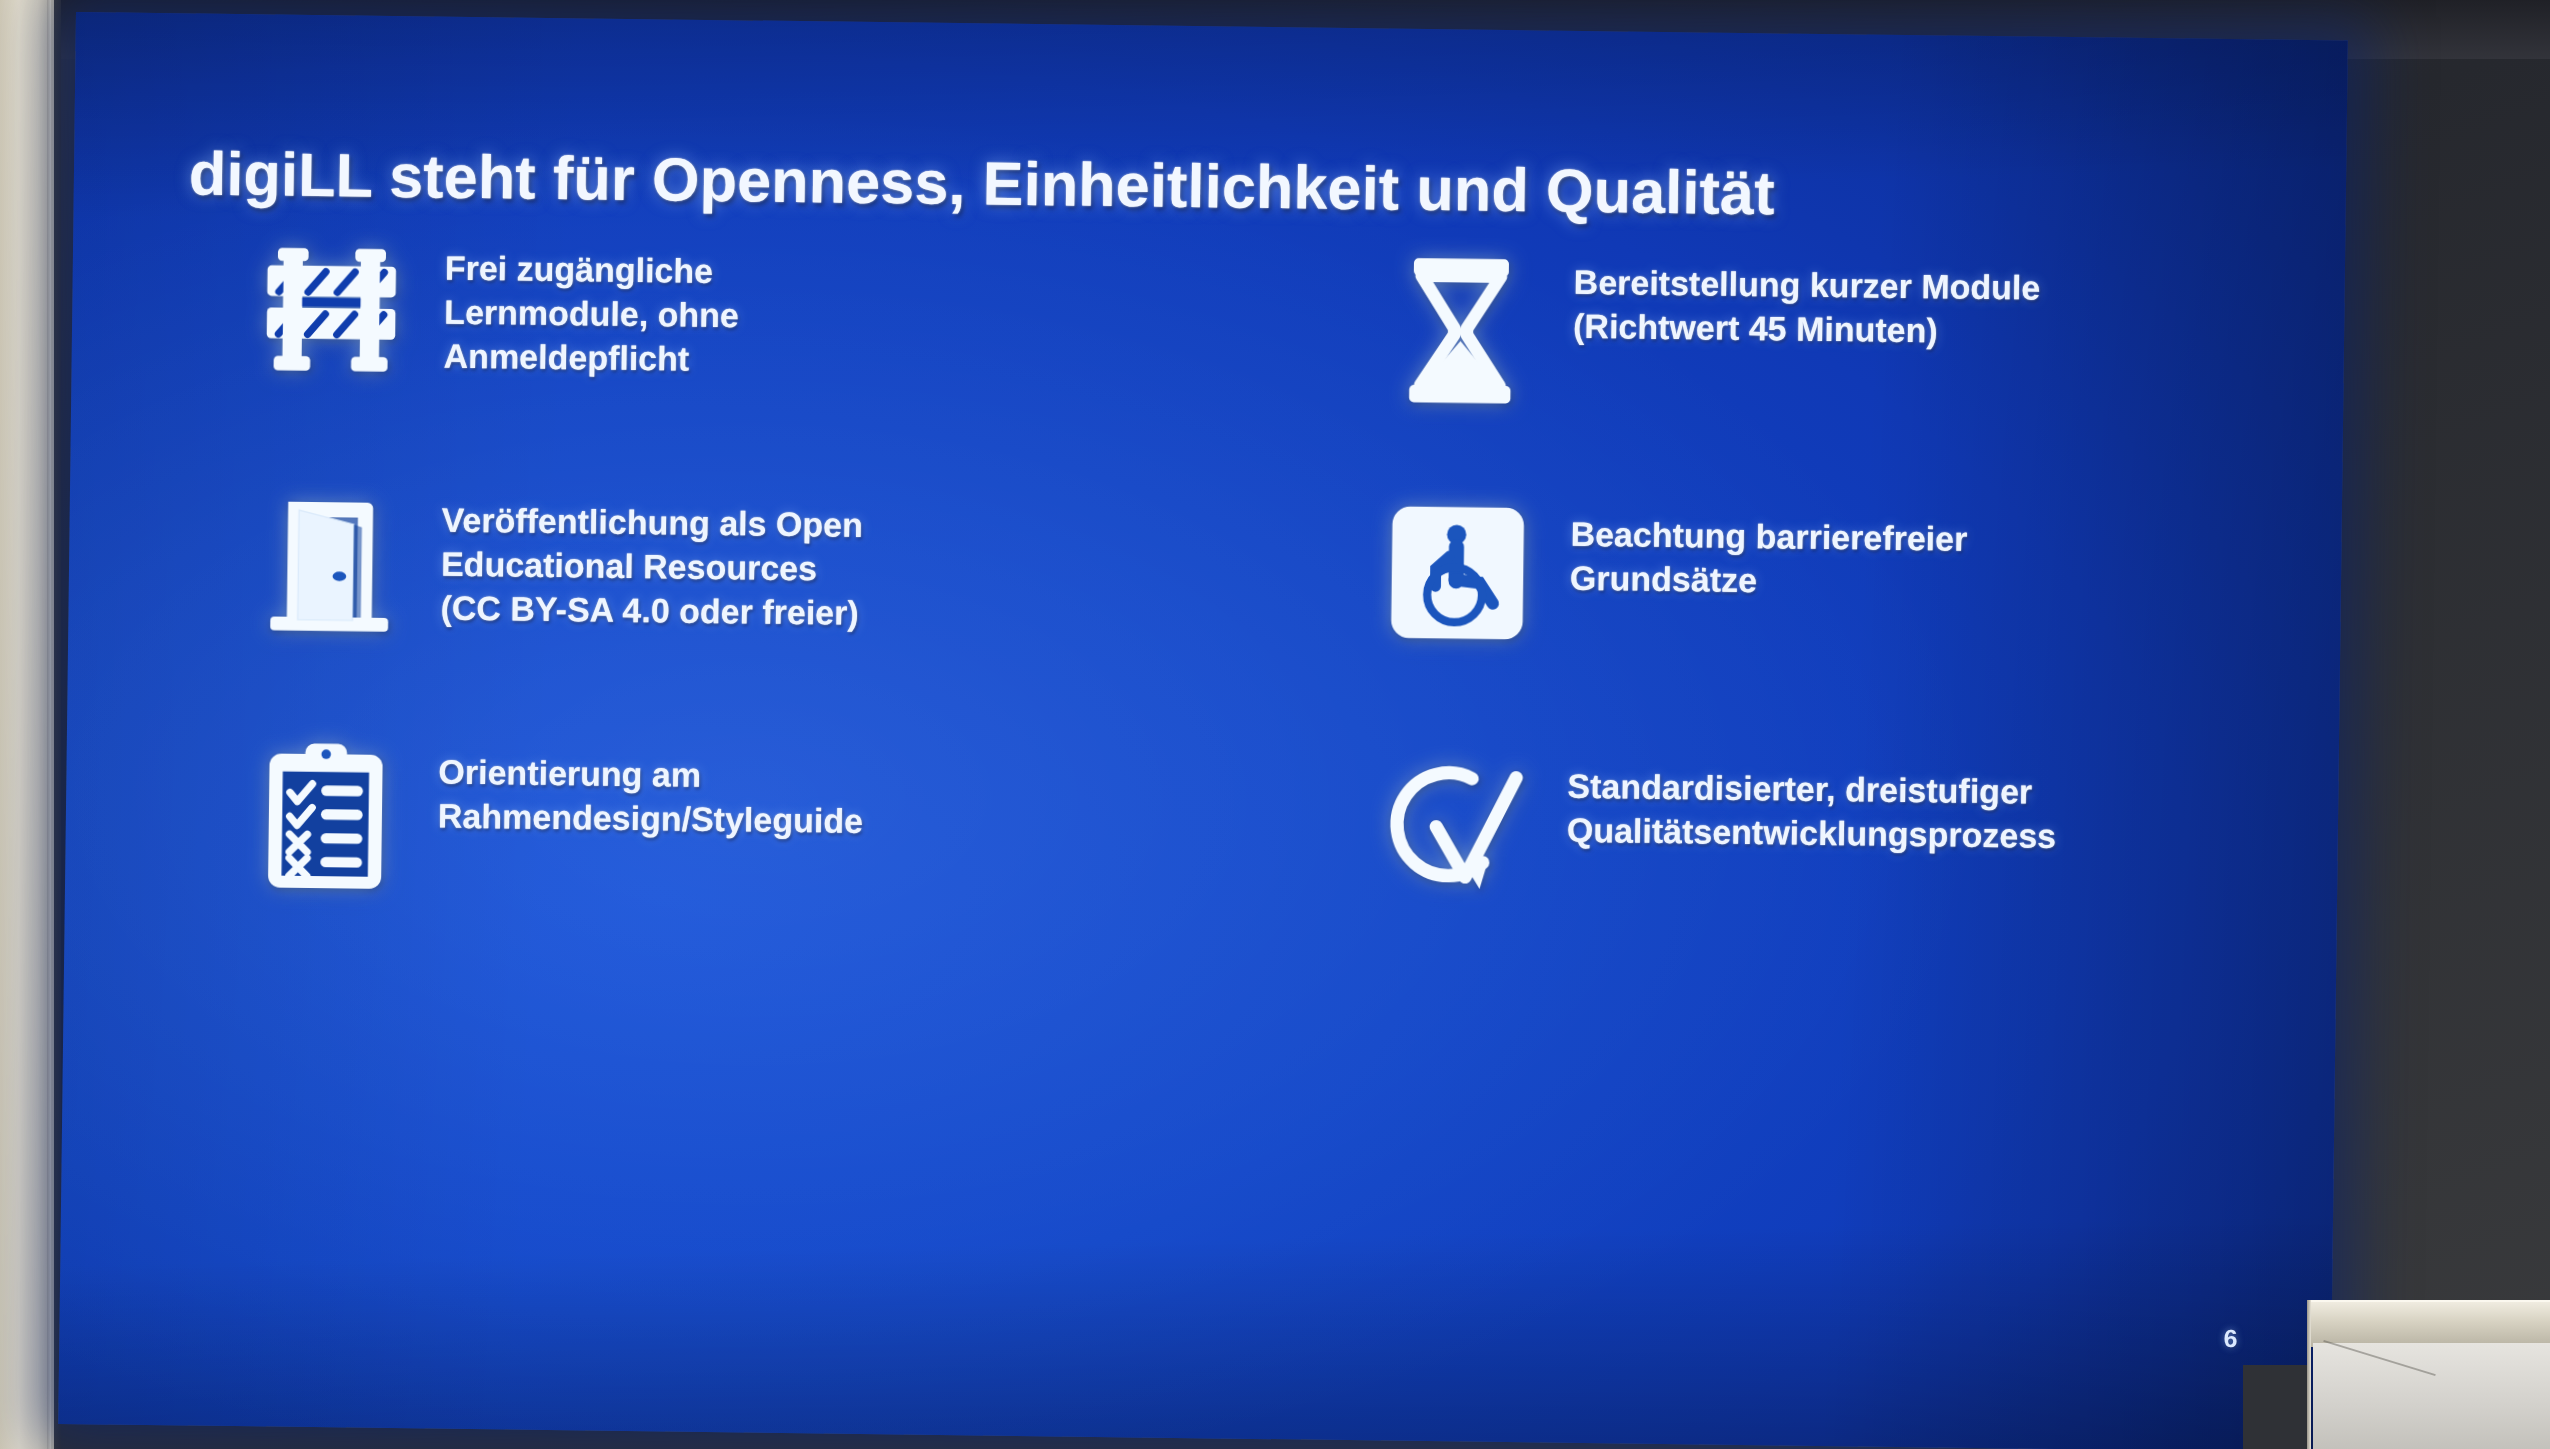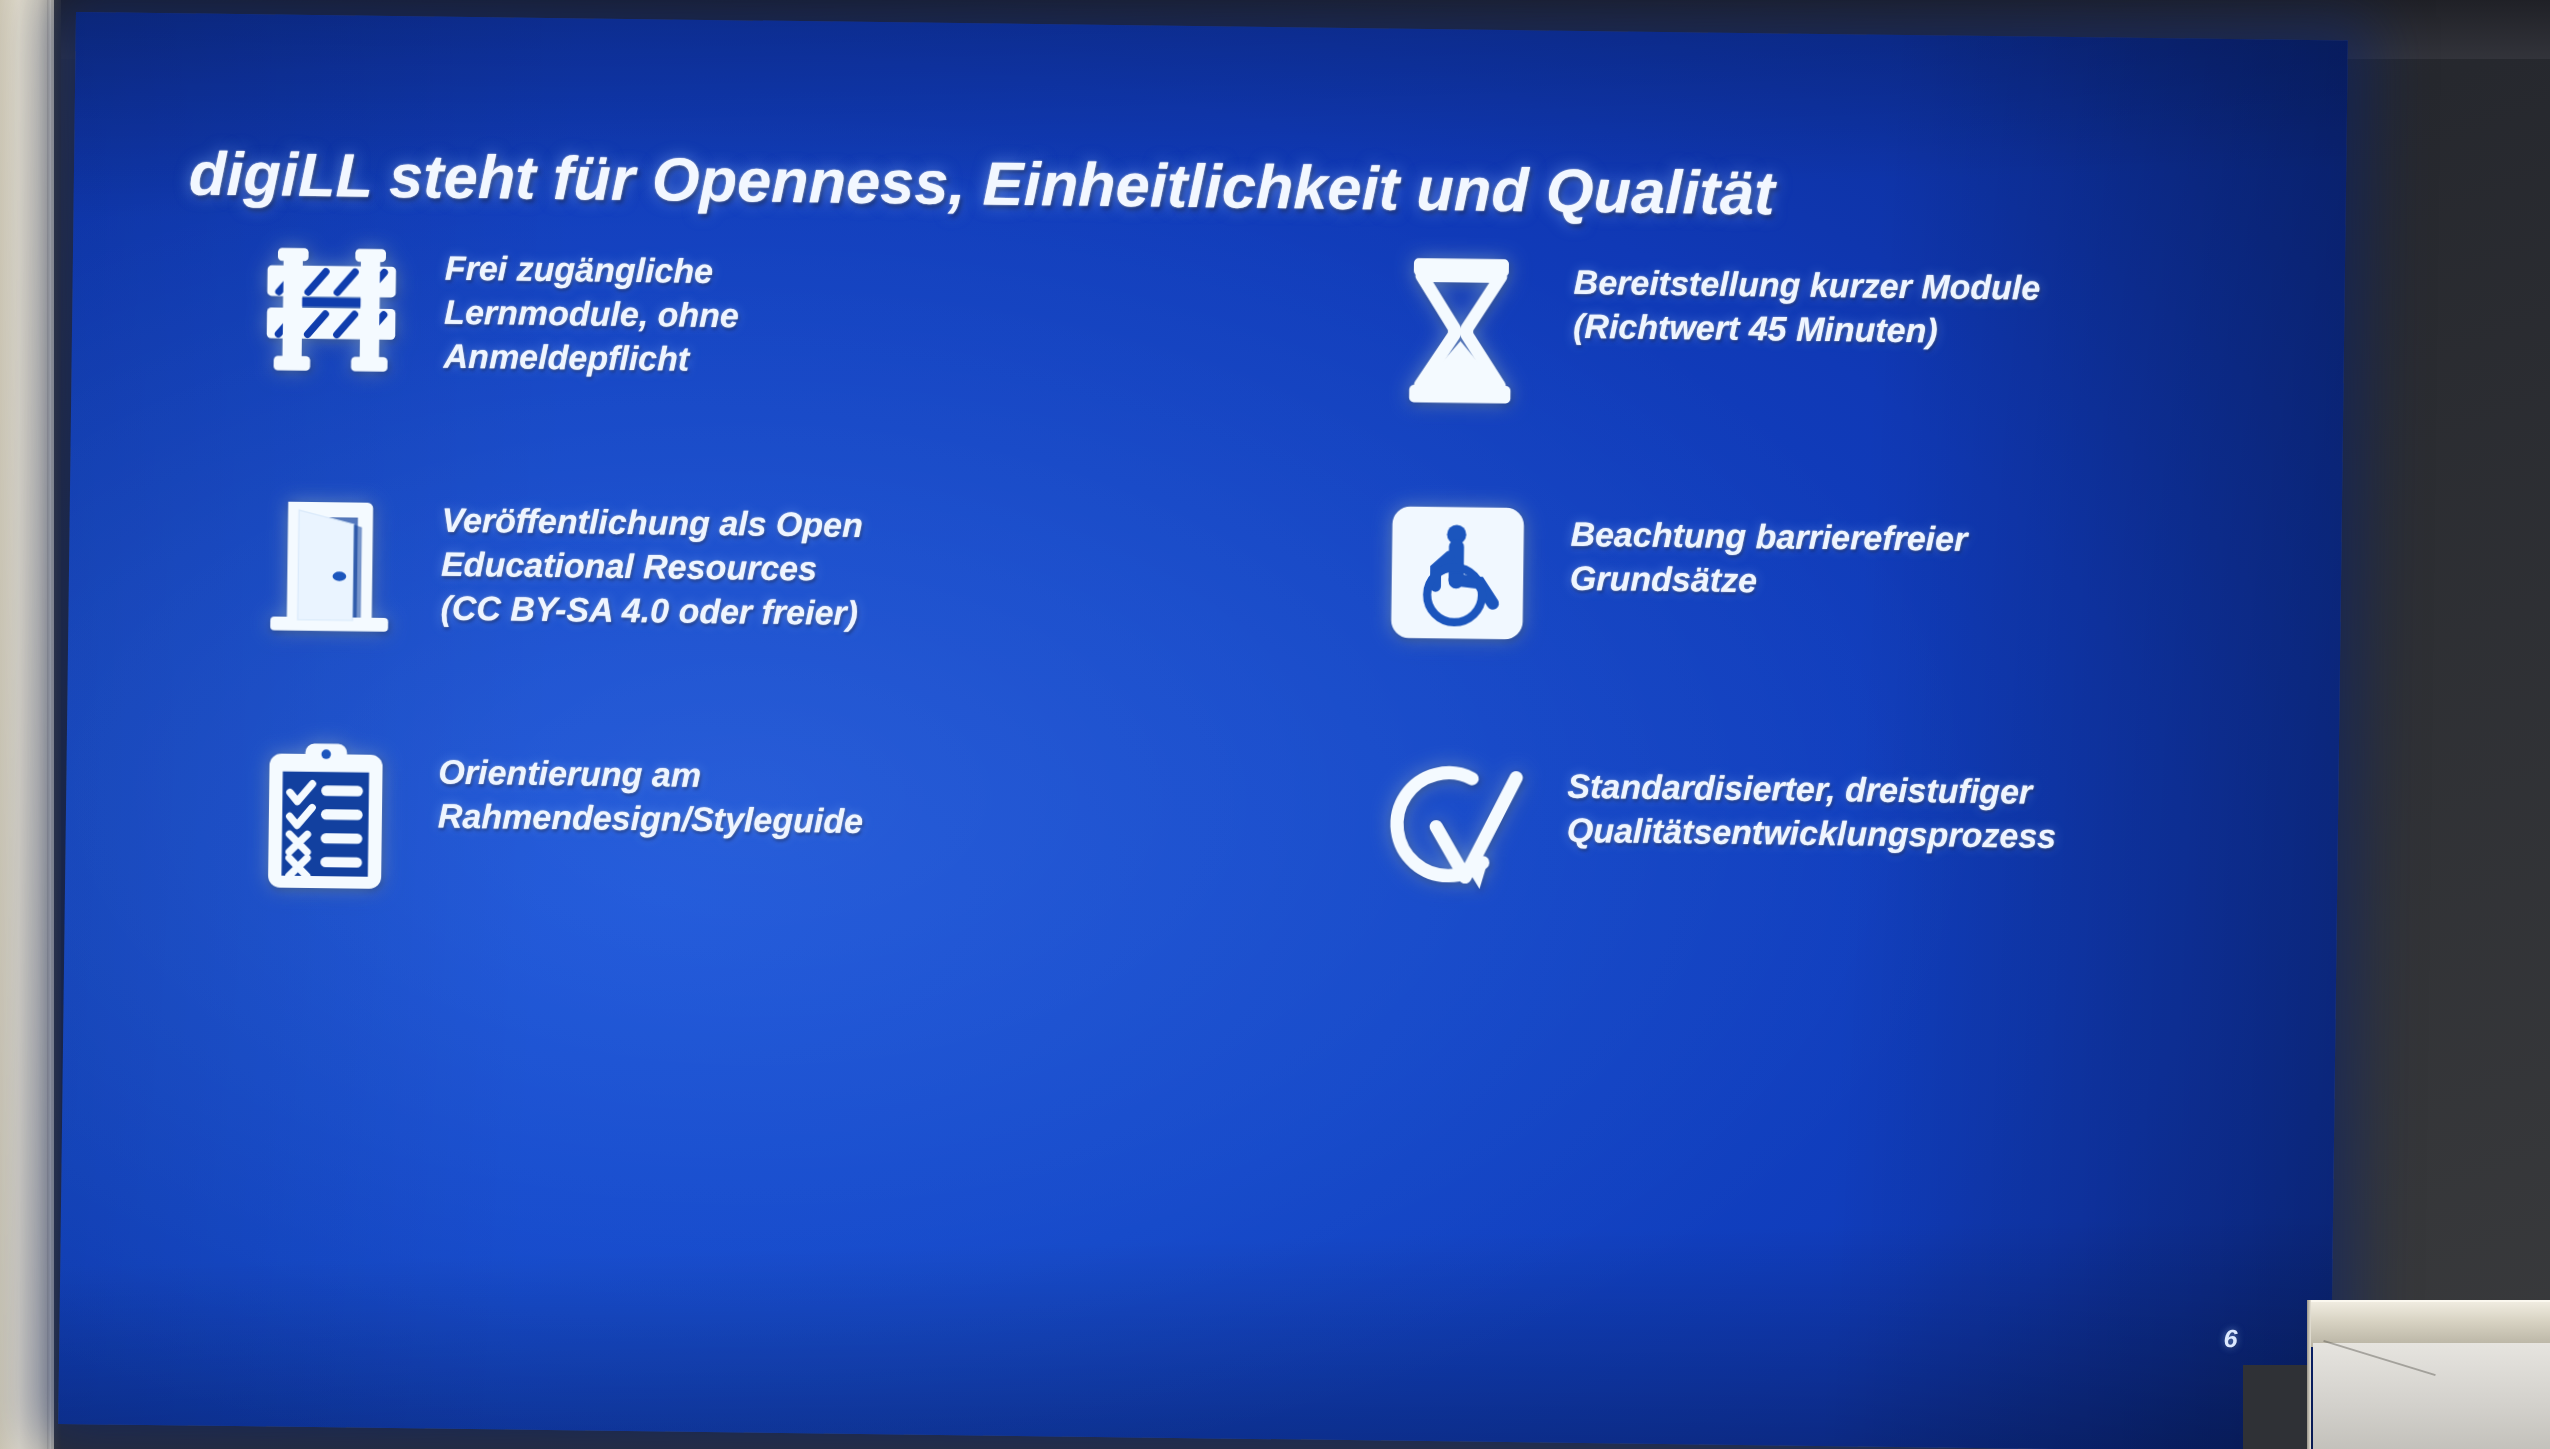--- a/index.html
+++ b/index.html
@@ -14,21 +14,20 @@
     font-family: "Liberation Sans", sans-serif;
     position: relative;
   }
 
   
   #photo {
     position: absolute;
     inset: 0;
     background: #2a2a2c;
     overflow: hidden;
-    font-style: italic;
   }
 
   
   .wall-strip {
     position: absolute;
     left: 0; top: 0;
     width: 54px; height: 100%;
     background: linear-gradient(90deg,#cfc9b6 0%, #e2dccb 35%, #d8d2c0 70%, #b9b3a1 100%);
   }
   .wall-strip-seam {

